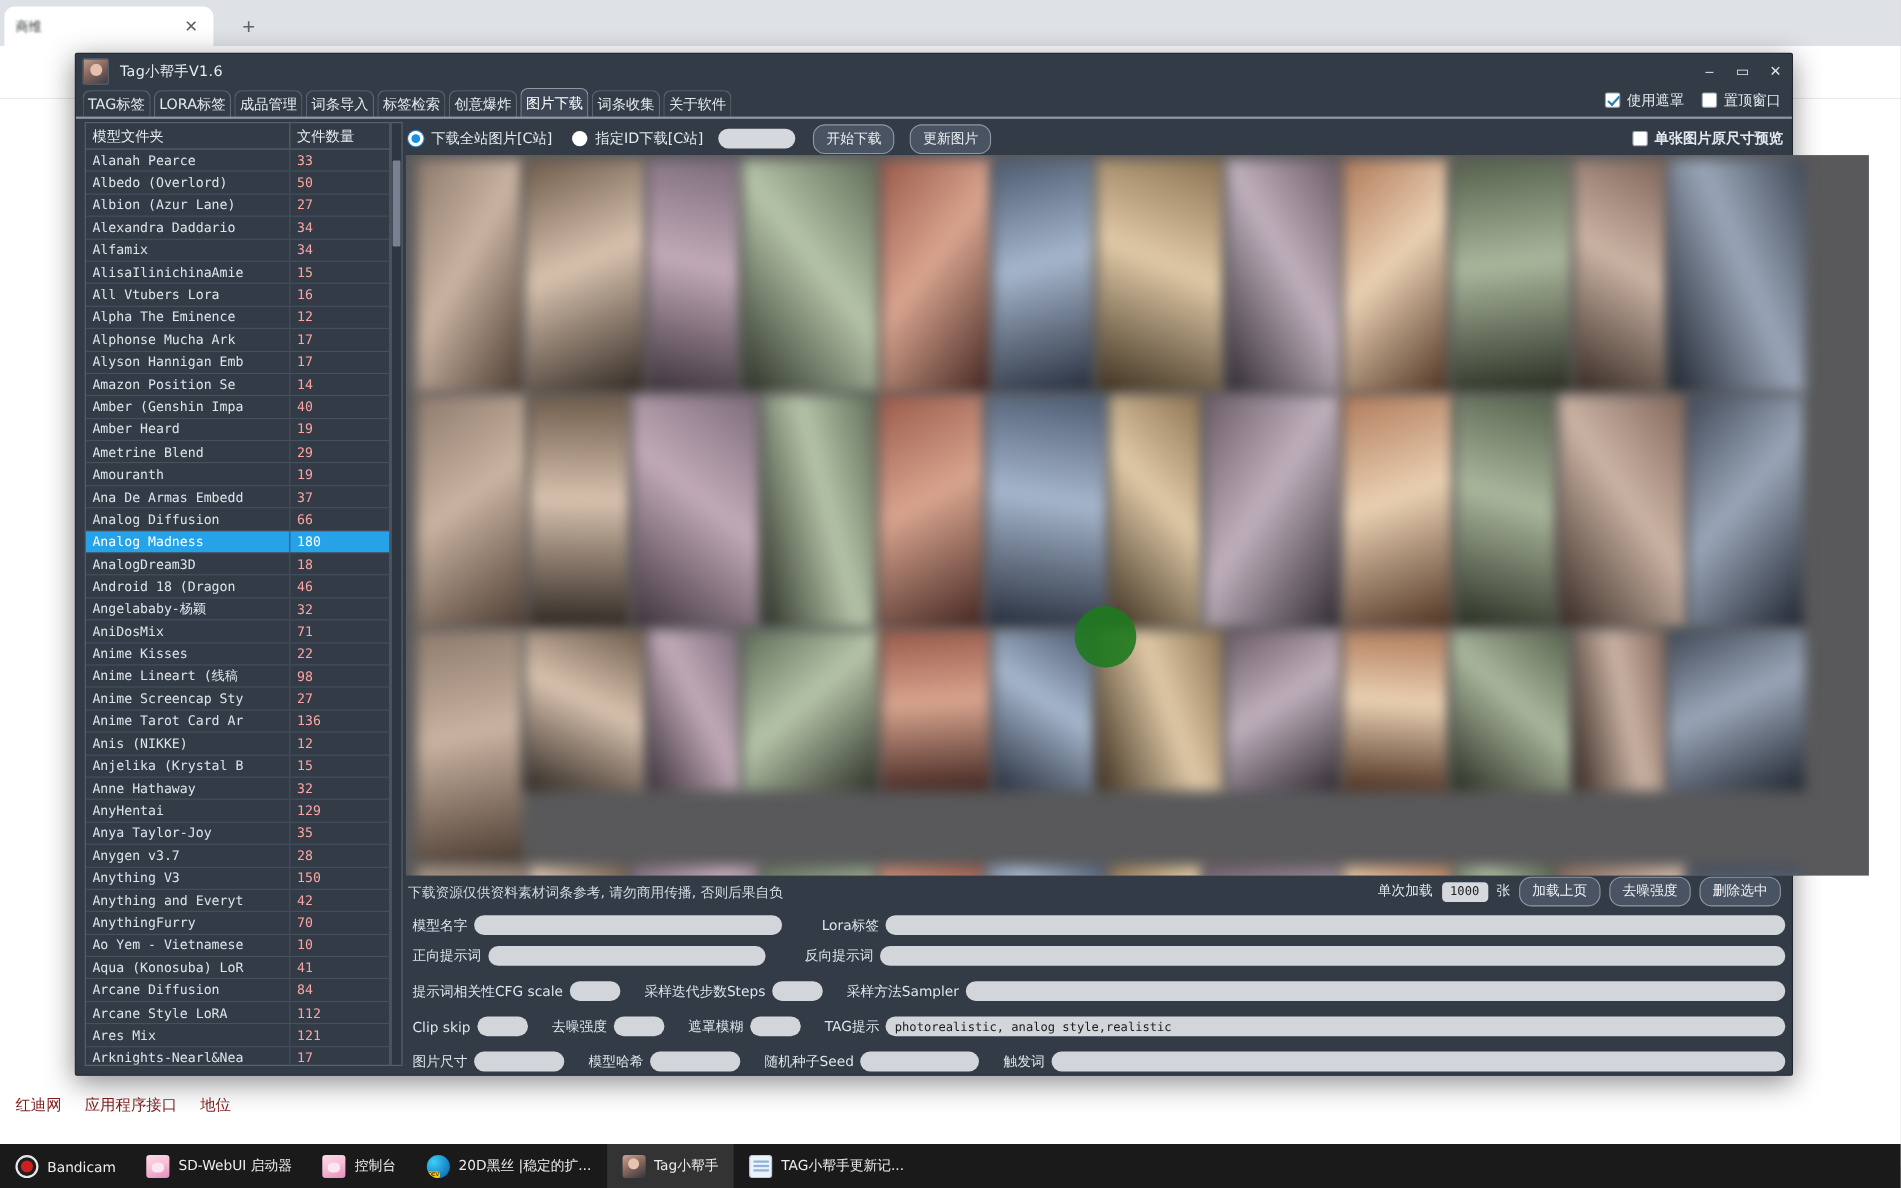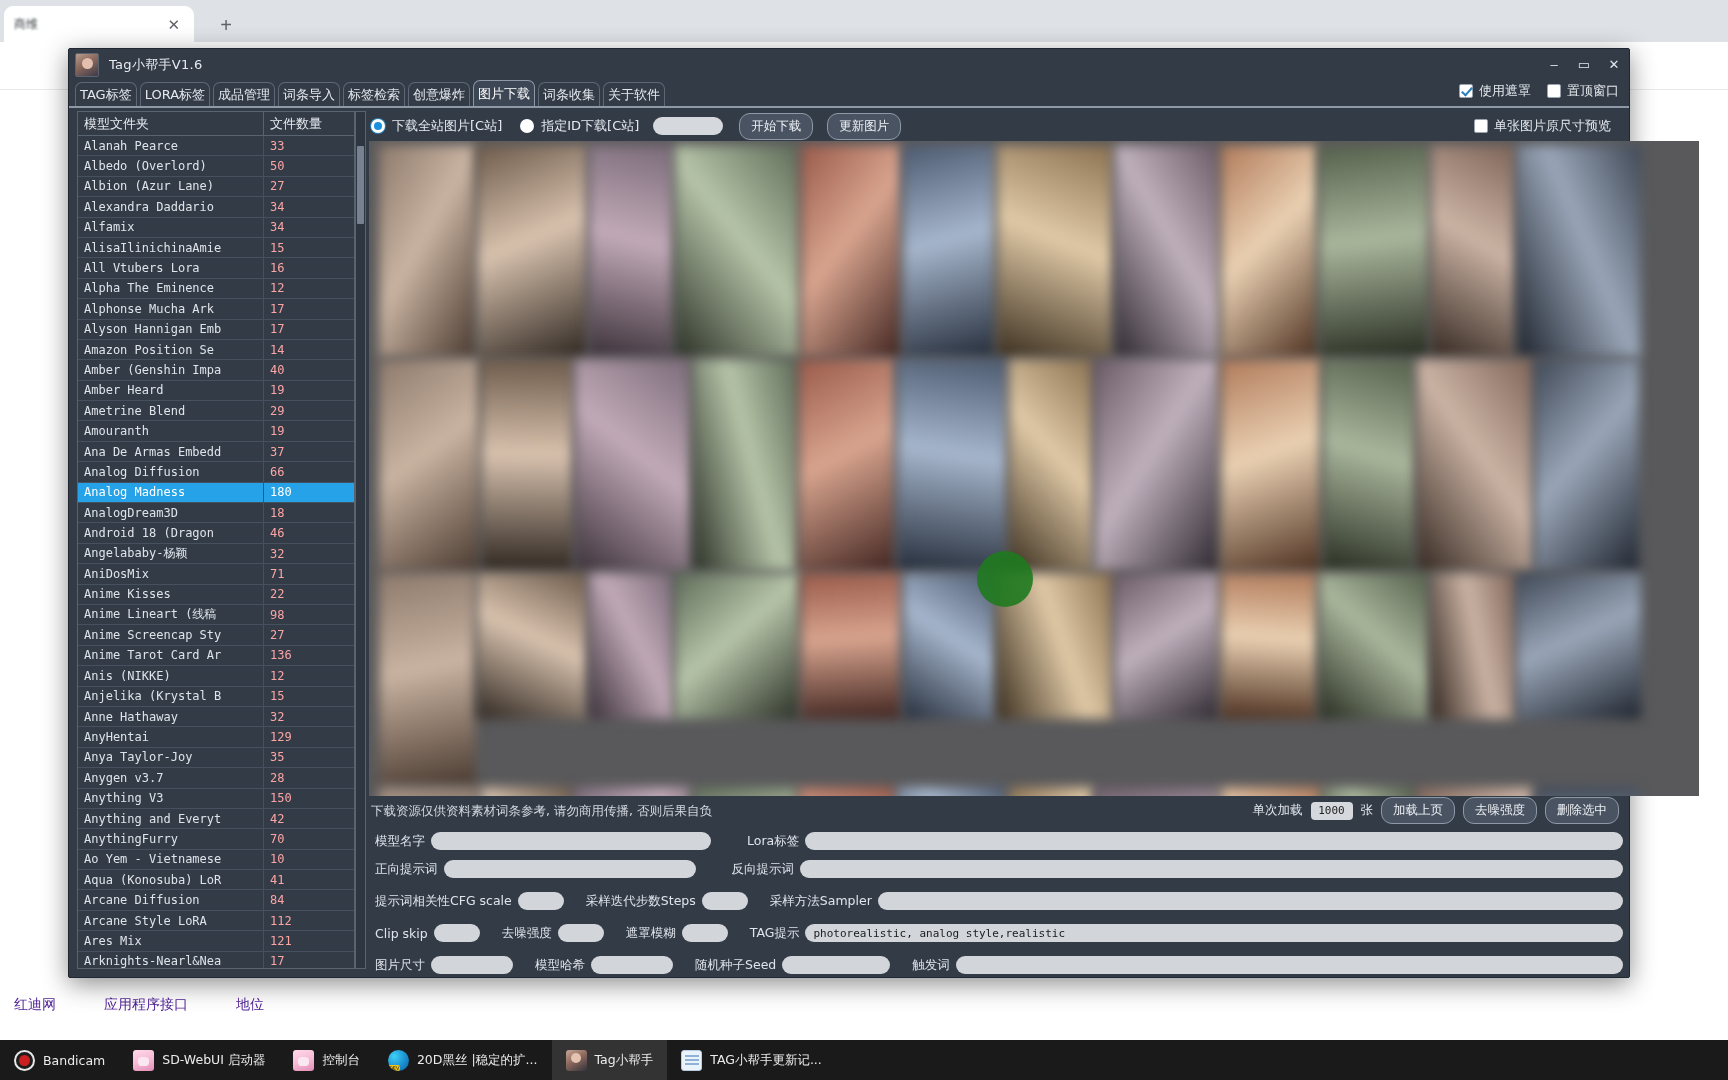--- a/index.html
+++ b/index.html
@@ -32,21 +32,21 @@
   #browser-toolbar {
     position: absolute; left: 0; top: 42px; width: 1728px; height: 48px;
     background: #ffffff; border-bottom: 1px solid #e8eaed;
   }
   #browser-viewport {
     position: absolute; left: 0; top: 90px; width: 1728px; height: 970px;
     background: #ffffff;
   }
   #page-footer-links {
     position: absolute; left: 14px; top: 996px;
-    display: flex; gap: 48px; font-size: 14px; color: #4c1d95;
+    display: flex; gap: 21px; font-size: 14px; color: #7f1d1d;
   }
   #page-footer-links span { cursor: pointer; }
 
   
   #app-window {
     position: absolute; left: 68px; top: 48px; width: 1562px; height: 930px;
     background: #333b47;
     border: 1px solid #202731;
     border-radius: 2px;
     box-shadow: 0 6px 26px rgba(0,0,0,.45);
@@ -472,21 +472,21 @@
         <span class="rdot on"></span>
         <span>下载全站图片[C站]</span>
       </label>
       <label class="radio" style="margin-left:18px">
         <span class="rdot"></span>
         <span>指定ID下载[C站]</span>
       </label>
       <input class="mini-input" style="margin-left: 14px;" placeholder="">
       <div class="pill-btn" style="margin-left:16px">开始下载</div>
       <div class="pill-btn" style="margin-left:14px">更新图片</div>
-      <label class="chk" style="position:absolute; right:12px;">
+      <label class="chk" style="position:absolute; right:2px;font-weight:bold;">
         <span class="chkbox"></span>
         <span>单张图片原尺寸预览</span>
       </label>
     </div>
 
     <div id="grid-wrap">
       <div id="grid">
           <div class="thumb" style="width: 96px; height: 212px; background: linear-gradient(120deg, rgb(141, 122, 108) 0%, rgb(201, 179, 161) 45%, rgb(74, 58, 48) 100%);"></div>
           <div class="thumb" style="width: 110px; height: 212px; background: linear-gradient(157deg, rgb(109, 90, 74) 0%, rgb(216, 194, 174) 45%, rgb(46, 38, 32) 100%);"></div>
           <div class="thumb" style="width: 84px; height: 212px; background: linear-gradient(194deg, rgb(122, 106, 120) 0%, rgb(194, 170, 184) 45%, rgb(58, 48, 56) 100%);"></div>

